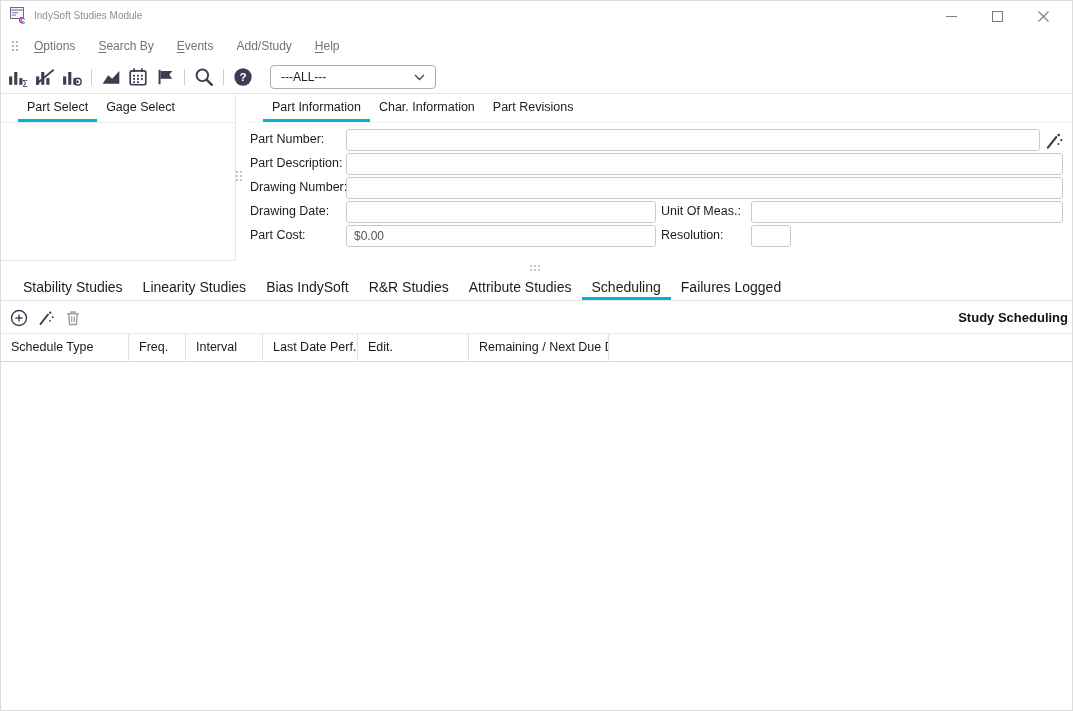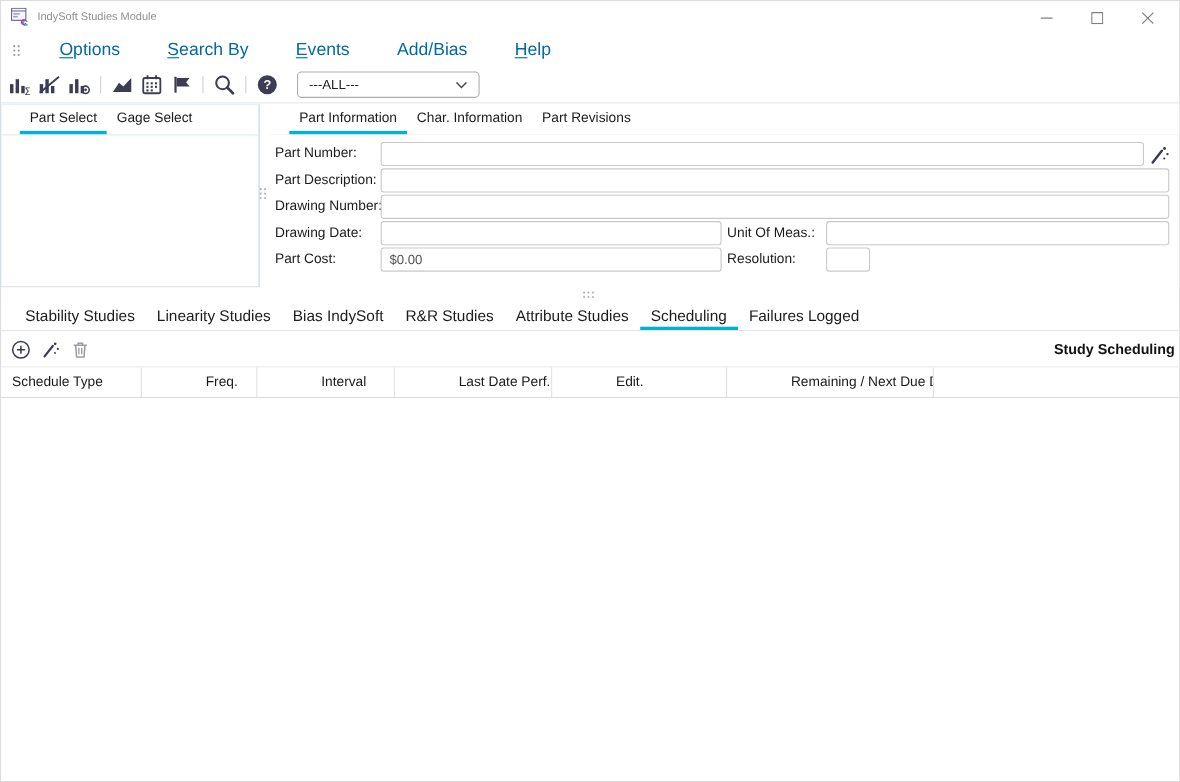--- a/index.html
+++ b/index.html
@@ -15,21 +15,21 @@
   .app-icon { position:absolute; left:9px; top:6px; width:20px; height:18px; }
   .window-title { position:absolute; left:33px; top:0; line-height:30px; font-size:10px; color:var(--title-text,#8f8f8f); }
   .win-controls { position:absolute; right:6px; top:0; display:flex; }
   .win-btn { width:46px; height:30px; display:flex; align-items:center; justify-content:center; background:transparent; border:none; cursor:default; }
 
   
   .menubar { position:absolute; left:0; top:31px; width:100%; height:28px; display:flex; align-items:center; background:#fff; }
   .grip { display:grid; gap:2px; }
   .grip i { width:2px; height:2px; background:#9a9a9a; border-radius:50%; display:block; }
   .menu-grip { grid-template-columns:repeat(2,2px); margin-left:11px; margin-right:16px; }
-  .menu-item { font-size:16px; color:#0369a1; margin-right:23px; white-space:nowrap; cursor:default;margin-left:20px; }
+  .menu-item { font-size:12px; color:#737373; margin-right:23px; white-space:nowrap; cursor:default; }
   .menu-item u { text-underline-offset:2px; }
 
   
   .toolbar { position:absolute; left:0; top:59px; width:100%; height:34px; display:flex; align-items:center; border-bottom:1px solid #e6e6e6; background:#fff; }
   .tb-icon { width:20px; height:20px; margin-left:7px; display:flex; align-items:center; justify-content:center; }
   .tb-sep { width:1px; height:16px; background:#cfcfcf; margin-left:9px; margin-right:2px; }
   .filter-dropdown { margin-left:17px; width:166px; height:24px; border:1px solid #adadad; border-radius:4px; display:flex; align-items:center; justify-content:space-between; padding:0 10px; font-size:12px; color:#222; background:#fff; }
 
   
   .tabstrip { display:flex; height:28px; align-items:stretch; border-bottom:1px solid #ededed; background:#fff; }
@@ -52,21 +52,21 @@
   .h-grip i, .v-grip i { background:#b4b4b4; }
 
   
   .studies-tabstrip { position:absolute; left:0; top:275px; width:100%; height:25px; display:flex; padding-left:12px; border-bottom:1px solid #e4e4e4; background:#fff; }
   .studies-tabstrip .tab { padding:0 10px; font-size:14px; }
 
   .study-toolbar { position:absolute; left:0; top:301px; width:100%; height:31px; display:flex; align-items:center; background:#fff; }
   .st-icon { width:18px; height:18px; margin-left:9px; display:flex; align-items:center; justify-content:center; }
   .section-title { position:absolute; right:4px; top:301px; line-height:31px; font-size:13px; font-weight:bold; color:#111; }
 
-  .grid-header { position:absolute; left:0; top:332px; width:100%; height:29px; display:flex; border-top:1px solid #ebebeb; border-bottom:1px solid #d8d8d8; background:#fff;gap:48px; }
+  .grid-header { position:absolute; left:0; top:332px; width:100%; height:29px; display:flex; border-top:1px solid #ebebeb; border-bottom:1px solid #d8d8d8; background:#fff; }
   .gh-cell { flex:none; border-right:1px solid #e2e2e2; padding-left:10px; padding-right:4px; font-size:12.5px; line-height:27px; color:#1a1a1a; white-space:nowrap; overflow:hidden; cursor:default; }
   .grid-body { position:absolute; left:0; top:361px; width:100%; bottom:0; background:#fff; }
 </style>
 </head>
 <body>
 
 <div class="window">
 
   <div class="titlebar">
     <span class="app-icon">
@@ -106,21 +106,21 @@
         <i></i>
         <i></i>
         <i></i>
         <i></i>
         <i></i>
       </span>
     <div id="menu-items" style="display:flex;align-items:center;">
         <div class="menu-item"><u>O</u>ptions</div>
         <div class="menu-item"><u>S</u>earch By</div>
         <div class="menu-item"><u>E</u>vents</div>
-        <div class="menu-item">Add/Bias</div>
+        <div class="menu-item">Add/Study</div>
         <div class="menu-item"><u>H</u>elp</div>
       </div>
   </div>
 
   <div class="toolbar">
     <div id="toolbar-icons" style="display:flex;align-items:center;">
         <span class="tb-icon">
           <svg width="20" height="20" viewBox="0 0 18 18">
             <rect x="1" y="8.5" width="2.8" height="7.5" fill="#3c3c52"></rect>
             <rect x="5.6" y="4.5" width="2.8" height="11.5" fill="#3c3c52"></rect>

